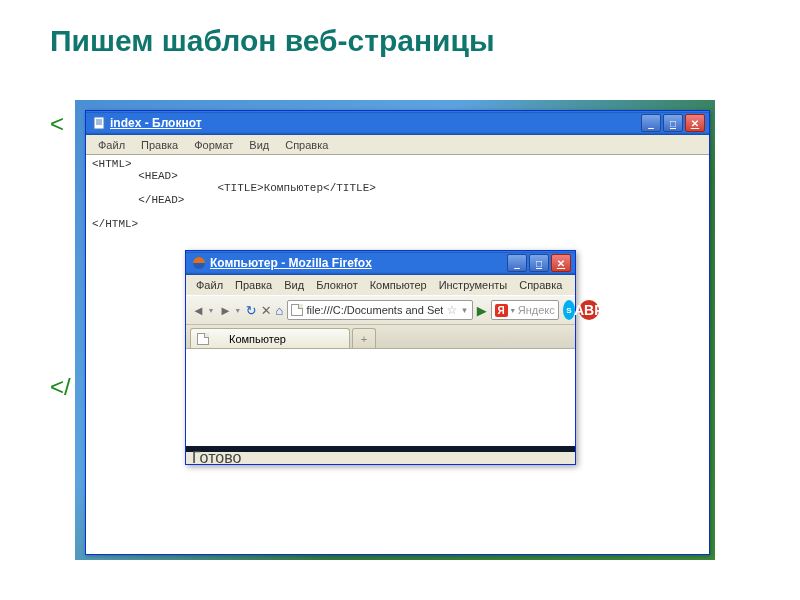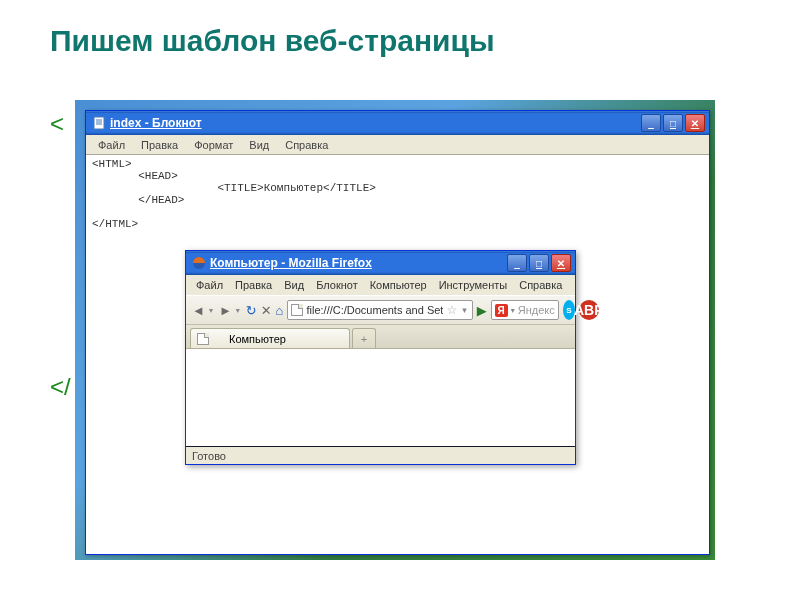--- a/index.html
+++ b/index.html
@@ -251,25 +251,25 @@
   border-bottom: 1px solid #999;
   background: #ece9d8;
 }
 .ff-content {
   flex: 1;
   background: #fff;
 }
 .ff-statusbar {
   height: 18px;
   background: #ece9d8;
-  border-top: 1px solid #0f172a;
+  border-top: 6px solid #0f172a;
   display: flex;
   align-items: center;
   padding: 0 6px;
-  font-size: 11px;
+  font-size: 16px;
   color: #444;
 }
 
 .notepad-icon-svg {
   width: 14px; height: 14px;
 }
 </style>
 </head>
 <body>
 

